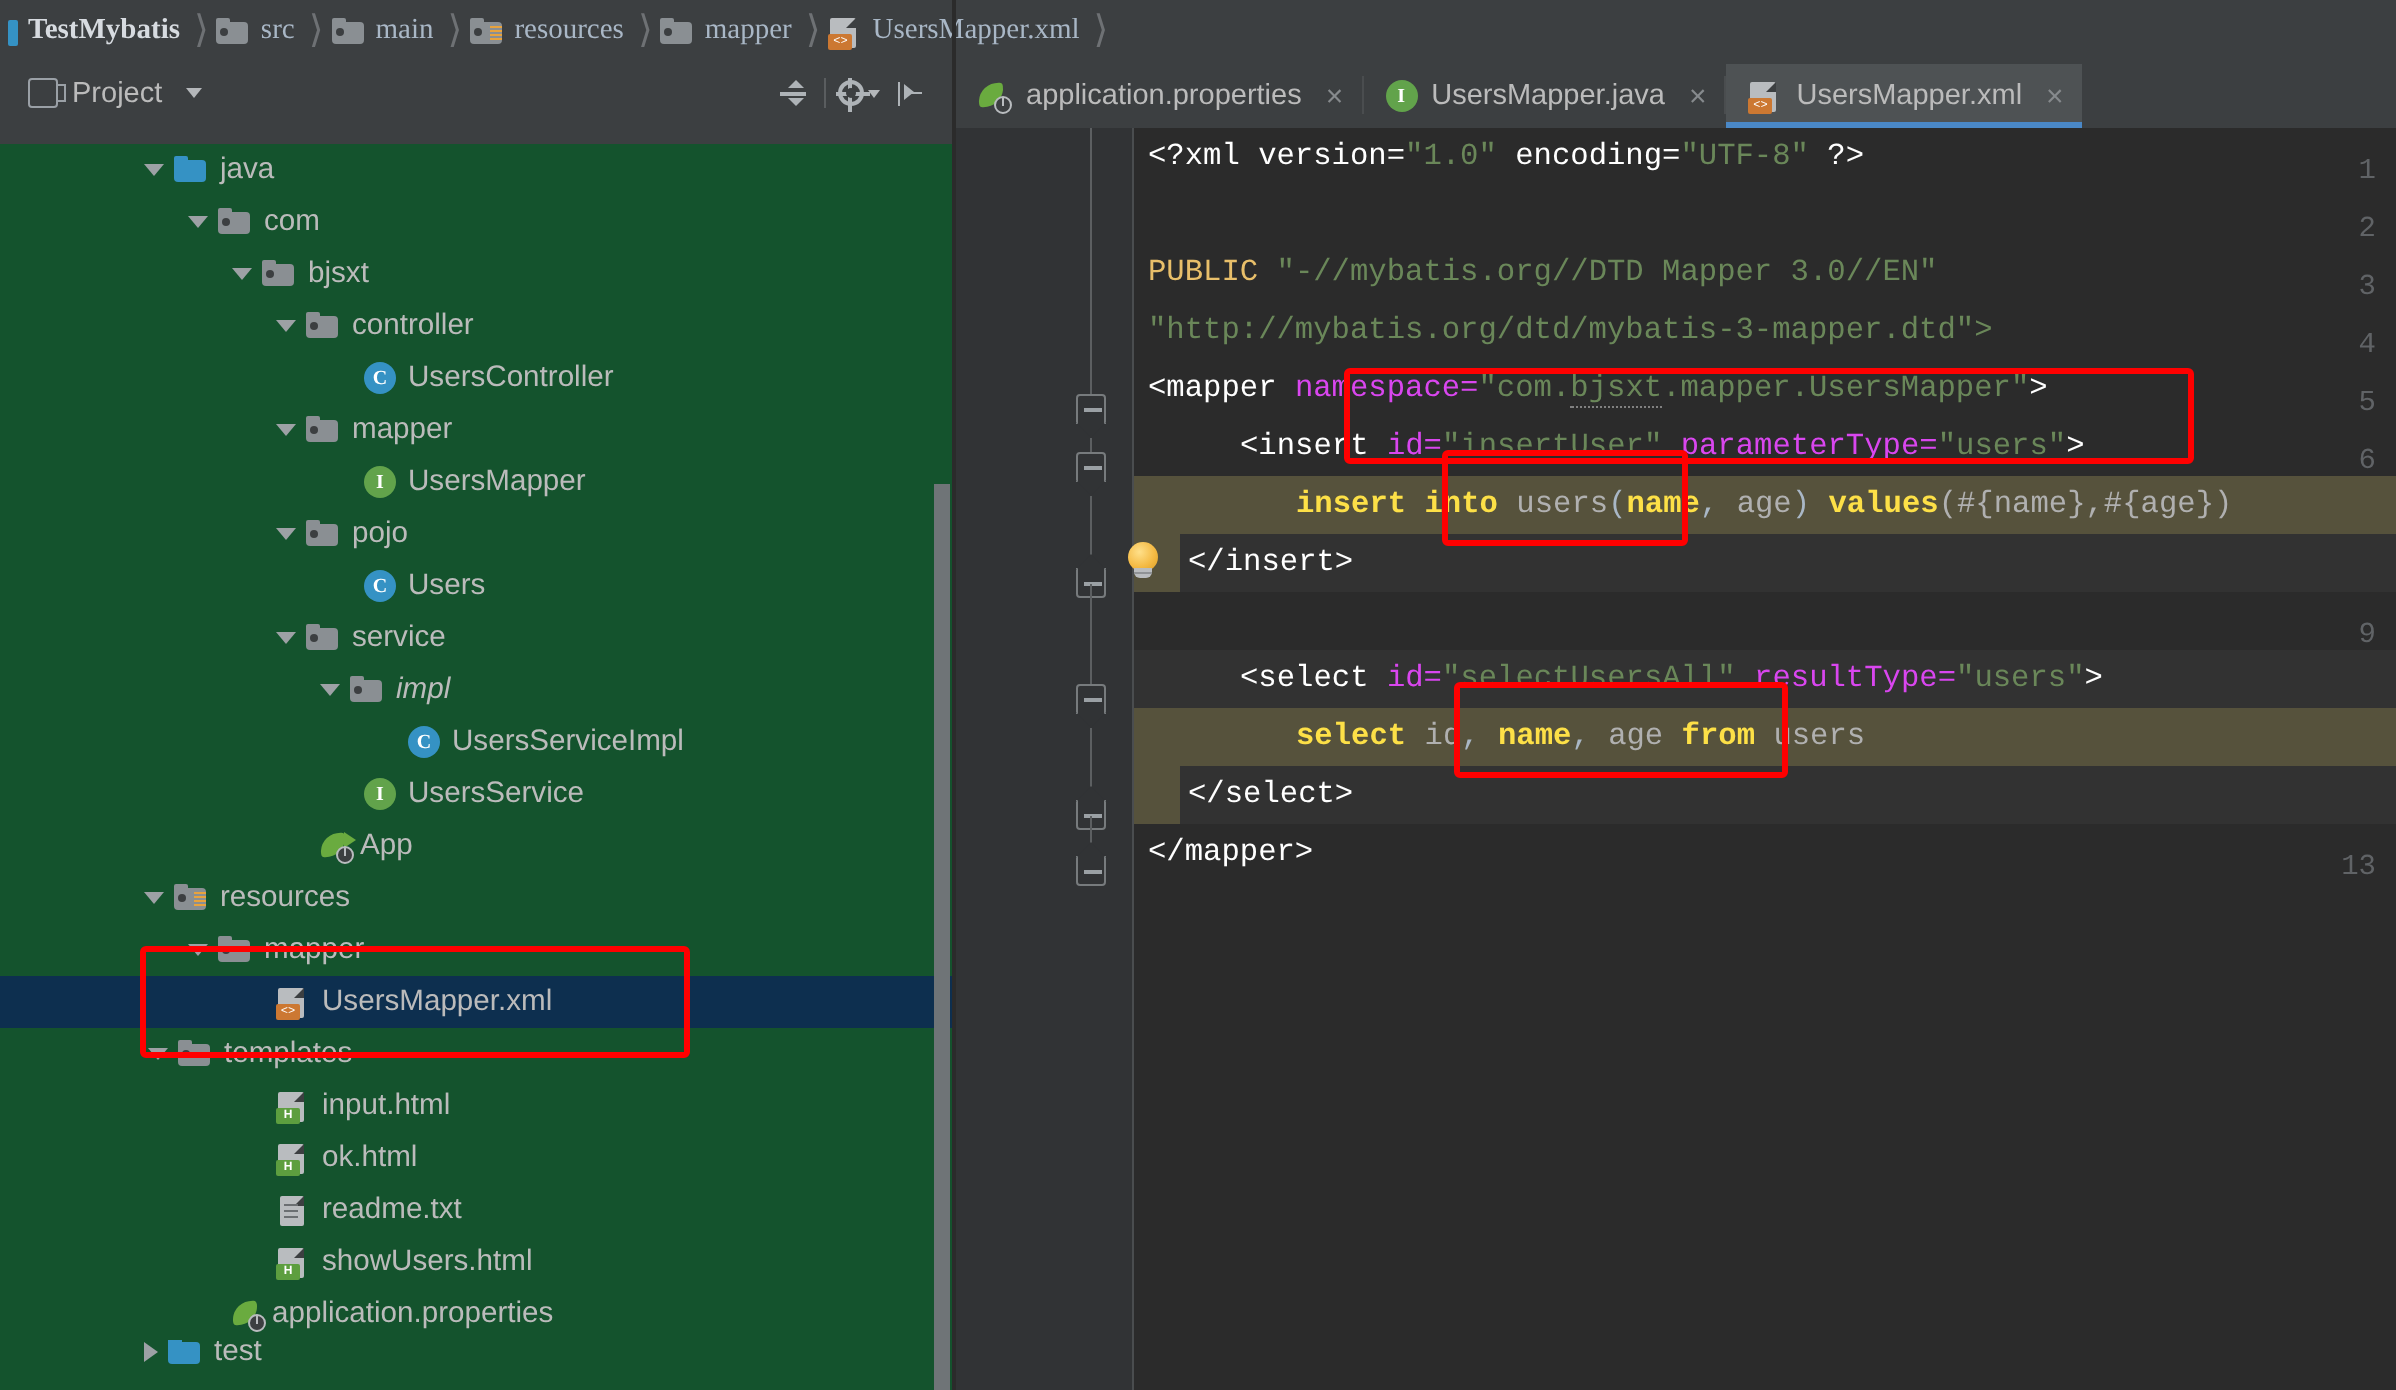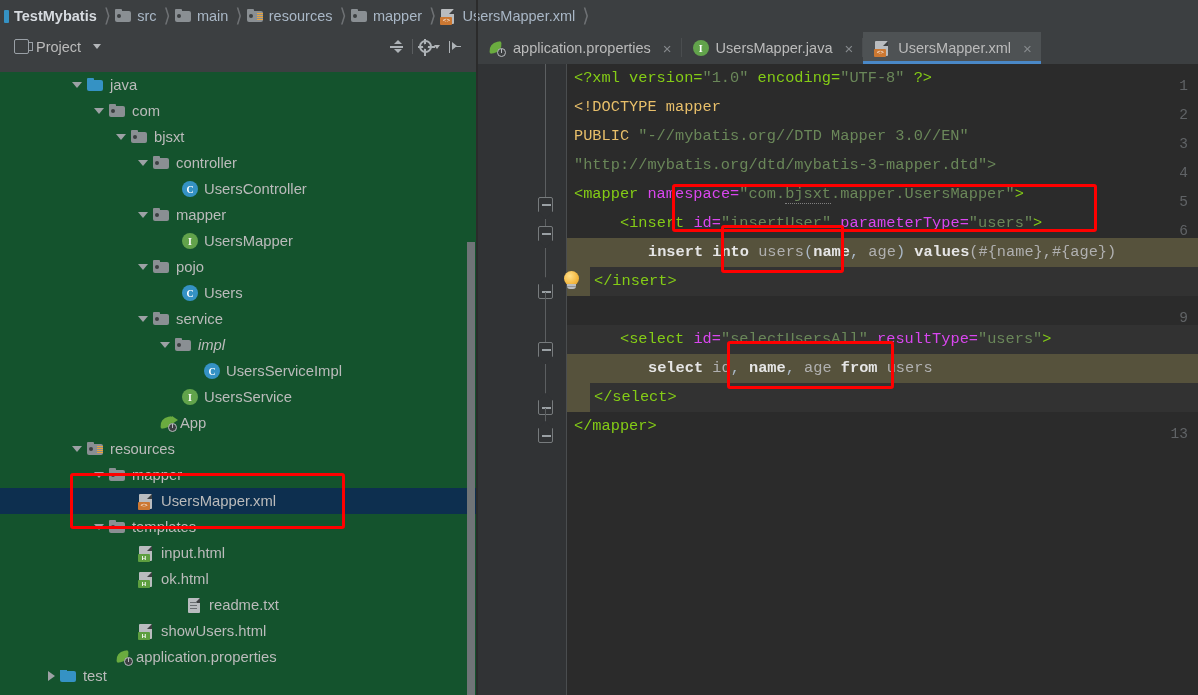--- a/index.html
+++ b/index.html
@@ -3,21 +3,21 @@
 <meta charset="utf-8">
 <style>
   html,body{margin:0;padding:0;background:#3c3f41;}
   body{width:1198px;height:695px;overflow:hidden;font-family:"Liberation Sans",sans-serif;-webkit-font-smoothing:antialiased;}
   #app{position:relative;width:1198px;height:695px;background:#3c3f41;}
 
   
   .crumbbar{position:absolute;left:0;top:0;width:1198px;height:31px;background:#3c3f41;
             display:flex;align-items:center;padding-left:4px;box-sizing:border-box;}
   .crumb{display:flex;align-items:center;height:31px;color:#a9b7c6;font-size:14.5px;white-space:nowrap;}
-  .crumb .cb-label{padding-left:5px;}
+  .crumb .cb-label{padding-left:5px;font-family:Liberation Serif, serif;}
   .crumb.first .cb-label{color:#d7dbe0;font-weight:bold;padding-left:2px;}
   .sep{color:#6e7174;font-size:19px;margin:0 4px 0 7px;font-weight:300;line-height:1;}
   .crumb-ico{width:17px;height:14px;position:relative;flex:none;}
 
   
   .fld{position:absolute;left:0;top:2px;width:16px;height:11px;background:#8a8f93;border-radius:1px 2px 2px 2px;}
   .fld:after{content:"";position:absolute;left:0;top:-2px;width:7px;height:3px;background:#8a8f93;border-radius:1px 1px 0 0;}
   .fld.blue{background:#3592c4;}
   .fld.blue:after{background:#3592c4;}
   .fld .dot{position:absolute;left:2px;top:3px;width:4px;height:4px;border-radius:50%;background:#3c3f41;}
@@ -115,25 +115,25 @@
   .bulb .b i{position:absolute;left:0;top:2px;width:9px;height:1px;background:#8f9295;}
 
   
   .sqlhl{position:absolute;background:#56523c;}
   
   .tagband{position:absolute;background:#323232;}
 
   .code{position:absolute;left:96px;top:0;width:1102px;height:631px;
         font-family:"Liberation Mono",monospace;font-size:15.3px;color:#a9b7c6;white-space:pre;}
   .cl{position:absolute;left:0;height:29px;line-height:29px;}
-  .k-tag{color:#84cc16;text-align:center;}      
+  .k-tag{color:#ffffff;text-align:center;}      
   .k-attr{color:#d946ef;}     
   .k-str{color:#6a8759;}       
   .k-doctype{color:#e8bf6a;}
-  .sq-orange{color:#e5e5e5;font-weight:bold;}
+  .sq-orange{color:#fde047;font-weight:bold;}
   .sq-plain{color:#a9b7c6;}
   .sq-grey{color:#b0b0b0;}
   .wave{border-bottom:1px dotted #808080;}
 
   
   .redbox{position:absolute;border:3px solid #ff0000;border-radius:3px;box-sizing:border-box;pointer-events:none;}
 </style>
 </head>
 <body>
 
@@ -379,21 +379,21 @@
 
     <div class="trow sel" style="padding-left:138px;">
       <span class="crumb-ico">
           <span class="xmlf">
             <span class="badge">&lt;&gt;</span>
           </span>
         </span>
       <span class="tlabel">UsersMapper.xml</span>
     </div>
 
-    <div class="trow" style="padding-left:94px;">
+    <div class="trow" style="padding-left:74px;">
       <span class="arrow"></span>
       <span class="crumb-ico">
           <span class="fld">
             <span class="dot"></span>
           </span>
         </span>
       <span class="tlabel">templates</span>
     </div>
 
     <div class="trow" style="padding-left:138px;">
@@ -407,21 +407,21 @@
 
     <div class="trow" style="padding-left:138px;">
       <span class="crumb-ico">
           <span class="xmlf">
             <span class="hb">H</span>
           </span>
         </span>
       <span class="tlabel">ok.html</span>
     </div>
 
-    <div class="trow" style="padding-left:138px;margin-left:48px;">
+    <div class="trow" style="padding-left:138px;">
       <span class="crumb-ico">
         <span class="txtf">
             <i style="top:4px"></i>
             <i style="top:7px"></i>
             <i style="top:10px"></i>
           </span>
       </span>
       <span class="tlabel">readme.txt</span>
     </div>
 
@@ -435,21 +435,21 @@
     </div>
 
     <div class="trow" style="padding-left:116px;">
       <span class="spring">
         <span class="leaf"></span>
           <span class="pw"></span>
       </span>
       <span class="tlabel" style="padding-left:3px;">application.properties</span>
     </div>
 
-    <div class="trow" style="padding-left:48px;height:12px;overflow:hidden;">
+    <div class="trow" style="padding-left:72px;height:12px;overflow:hidden;">
       <span class="arrow collapsed"></span>
       <span class="crumb-ico">
           <span class="fld blue"></span>
         </span>
       <span class="tlabel">test</span>
     </div>
 
     <div class="tscroll"></div>
   </div>
 
@@ -539,21 +539,20 @@
       <span class="g"></span>
         <span class="b">
           <i></i>
         </span>
     </div>
 
     <div class="code">
 
       <div class="cl" style="top:0px;"><span class="k-tag">&lt;?xml version=</span><span class="k-str">"1.0"</span><span class="k-tag"> encoding=</span><span class="k-str">"UTF-8"</span><span class="k-tag"> ?&gt;</span></div>
 
-      <div class="cl" style="top:29px;"><span class="k-doctype">&lt;!DOCTYPE mapper</span></div>
 
       <div class="cl" style="top:58px;"><span class="k-doctype">PUBLIC </span><span class="k-str">"-//mybatis.org//DTD Mapper 3.0//EN"</span></div>
 
       <div class="cl" style="top:87px;"><span class="k-str">"http://mybatis.org/dtd/mybatis-3-mapper.dtd"&gt;</span></div>
 
       <div class="cl" style="top:116px;"><span class="k-tag">&lt;mapper</span><span class="k-attr"> namespace=</span><span class="k-str">"com.</span><span class="k-str wave">bjsxt</span><span class="k-str">.mapper.UsersMapper"</span><span class="k-tag">&gt;</span></div>
 
       <div class="cl" style="top:145px;padding-left:46px;"><span class="k-tag">&lt;insert</span><span class="k-attr"> id=</span><span class="k-str">"insertUser"</span><span class="k-attr"> parameterType=</span><span class="k-str">"users"</span><span class="k-tag">&gt;</span></div>
 
       <div class="cl" style="top:174px;padding-left:74px;"><span class="sq-orange">insert into </span><span class="sq-grey">users</span><span class="sq-plain">(</span><span class="sq-orange">name</span><span class="sq-plain">, </span><span class="sq-grey">age</span><span class="sq-plain">) </span><span class="sq-orange">values</span><span class="sq-grey">(#{name},#{age})</span></div>

